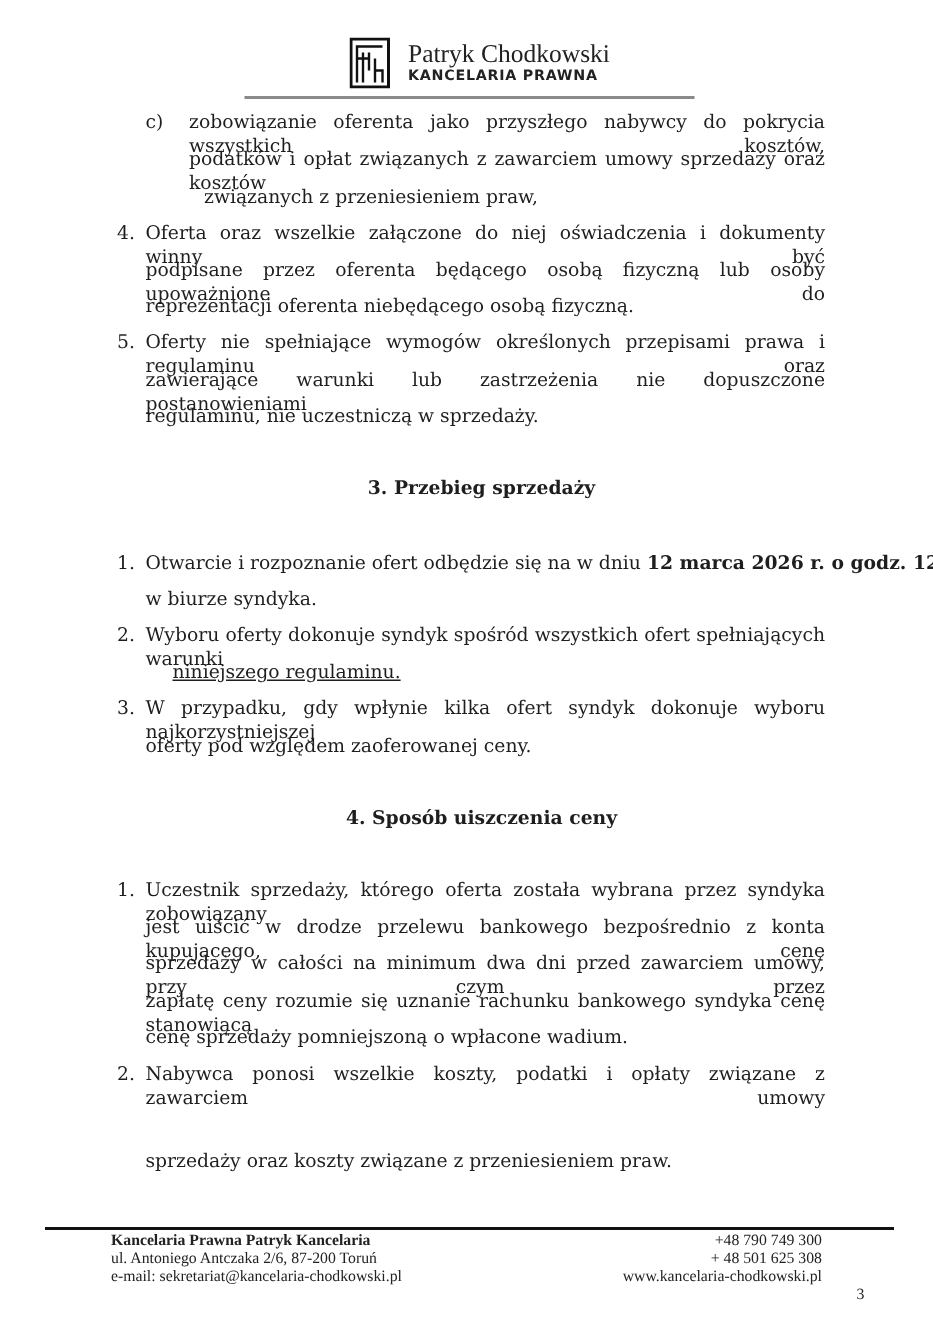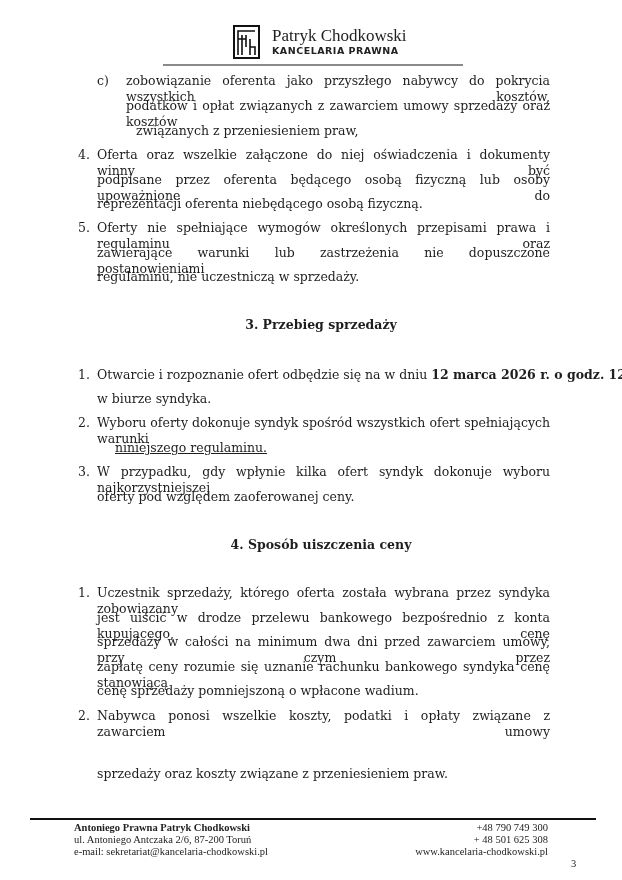--- a/index.html
+++ b/index.html
@@ -78,21 +78,21 @@
   <span class="line just" style="left:97px; top:659px; width:453px;">zapłatę ceny rozumie się uznanie rachunku bankowego syndyka cenę stanowiącą</span>
   <span class="line" style="left:97px; top:683px;">cenę sprzedaży pomniejszoną o wpłacone wadium.</span>
 
   <span class="num" style="left:78px; top:708px;">2.</span>
   <span class="line just" style="left:97px; top:708px; width:453px;">Nabywca ponosi wszelkie koszty, podatki i opłaty związane z zawarciem umowy</span>
   <span class="line" style="left:97px; top:723px;margin-top:43px;">sprzedaży oraz koszty związane z przeniesieniem praw.</span>
 </div>
 
 <div class="footer-rule"></div>
 <div class="footer-left">
-  <div class="f-name">Antoniego Prawna Patryk Chodkowski</div>
+  <div class="f-name">Kancelaria Prawna Patryk Kancelaria</div>
   <div>ul. Antoniego Antczaka 2/6, 87-200 Toruń</div>
   <div>e-mail: sekretariat@kancelaria-chodkowski.pl</div>
 </div>
 <div class="footer-right">
   <div>+48 790 749 300</div>
   <div>+ 48 501 625 308</div>
   <div>www.kancelaria-chodkowski.pl</div>
 </div>
 <div class="page-num">3</div>
 

